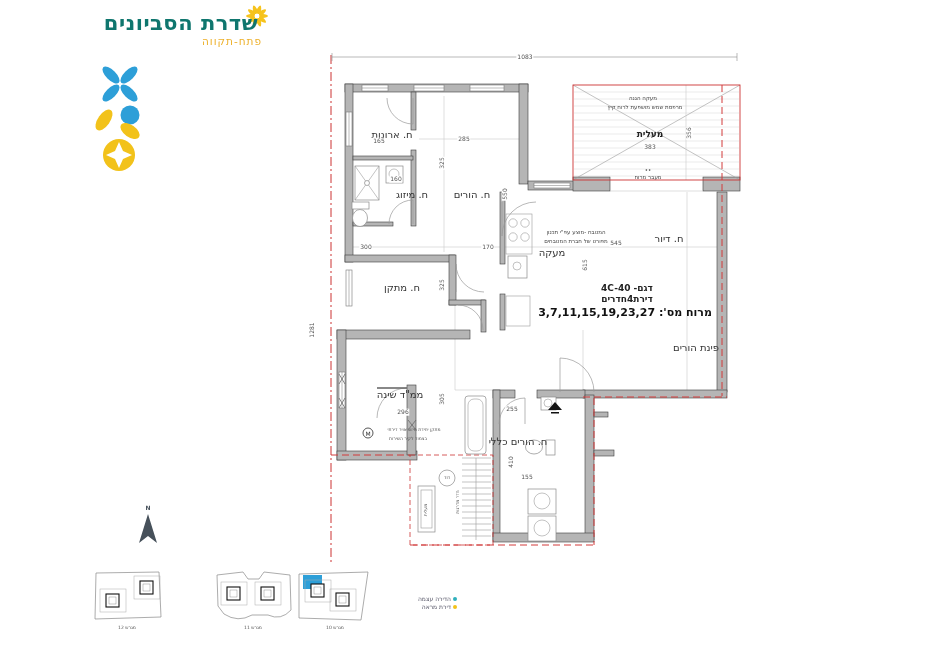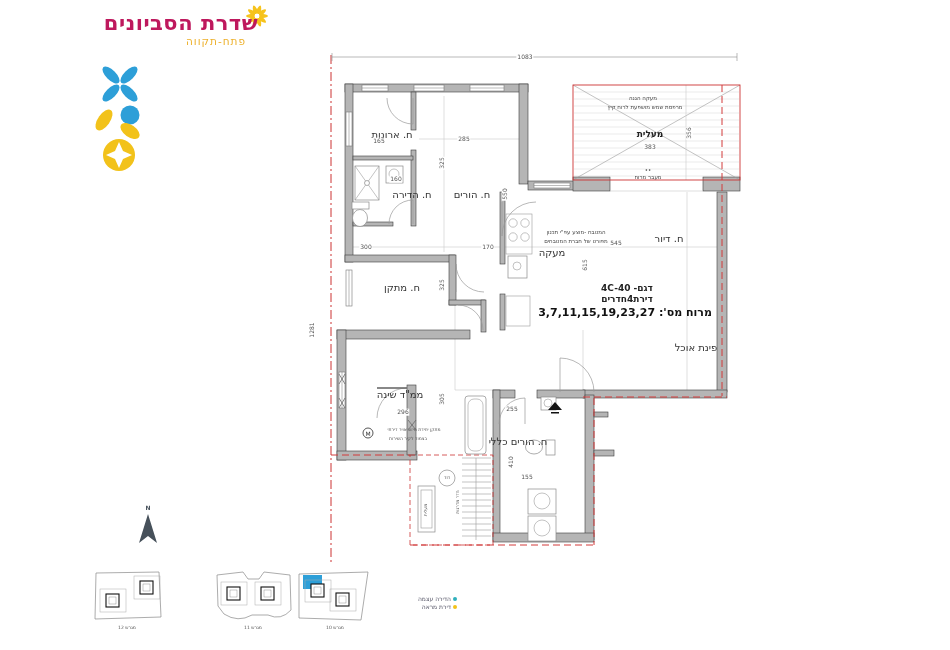--- a/index.html
+++ b/index.html
@@ -10,21 +10,21 @@
   .lbl{position:absolute;white-space:nowrap;transform:translate(-50%,-50%);
        direction:rtl;color:#3c3c3c;font-size:6.5px;line-height:1.1;}
   .rot{transform:translate(-50%,-50%) rotate(-90deg);}
   .dim{font-size:6px;color:#555;background:#fff;padding:0 1px;direction:ltr;}
   .rm{font-size:10px;color:#333;text-align:center;}
   .sm{font-size:5.5px;color:#444;}
   .xs{font-size:4.5px;color:#555;}
   .b{font-weight:bold;}
   .info1{font-size:9px;font-weight:bold;color:#222;}
   .info3{font-size:11px;font-weight:bold;color:#111;}
-  .brand-title{font-size:21px;font-weight:bold;color:#be185d;letter-spacing:.5px;text-align:center;}
+  .brand-title{font-size:21px;font-weight:bold;color:#0f766e;letter-spacing:.5px;text-align:center;}
   .brand-sub{font-size:10.5px;color:#edb02a;letter-spacing:1px;}
   .m-circ{border:1px solid #555;border-radius:50%;width:9px;height:9px;line-height:9px;
           text-align:center;font-size:6px;color:#333;background:#fff;}
   .legend{position:absolute;left:393px;top:595px;width:64px;}
   .lrow{display:flex;justify-content:flex-end;align-items:center;gap:2px;margin-bottom:1px;}
   .ltext{font-size:6px;color:#556;direction:rtl;}
   .dot{width:4px;height:4px;border-radius:50%;display:inline-block;}
   .dot-self{background:#2fb0bc;}
   .dot-mirror{background:#f2c21a;}
   
@@ -237,29 +237,29 @@
       </g>
       <ellipse cx="12" cy="62" rx="12" ry="6" transform="rotate(-55 12 62)" fill="#f2c21a"></ellipse>
       <circle cx="38" cy="57" r="9.5" fill="#2d9fd8"></circle>
       <ellipse cx="38" cy="73" rx="11" ry="6" transform="rotate(35 38 73)" fill="#f2c21a"></ellipse>
       <circle cx="27" cy="97" r="16" fill="#f2c21a"></circle>
       <path d="M27 84L31 93L40 97L31 101L27 110L23 101L14 97L23 93Z" fill="#fff"></path>
     </g>
   </svg>
 
   <span class="lbl brand-title" style="left:181px;top:24px">שדרת הסביונים</span>
-  <span class="lbl brand-sub" style="left:216px;top:42px">פתח-תקווה</span>
+  <span class="lbl brand-sub" style="left:232px;top:42px">פתח-תקווה</span>
 
   <span class="lbl dim" style="left:525px;top:57px">1083</span>
   <span class="lbl dim rot" style="left:312px;top:330px">1281</span>
 
   <span class="lbl rm" style="left:392px;top:134px">ח. ארונות</span>
   <span class="lbl dim" style="left:379px;top:141px">165</span>
 
-  <span class="lbl rm" style="left:412px;top:194px">ח. הדירה</span>
+  <span class="lbl rm" style="left:412px;top:194px">ח. מיזוג</span>
   <span class="lbl dim" style="left:396px;top:179px">160</span>
 
   <span class="lbl rm" style="left:472px;top:194px">ח. הורים</span>
   <span class="lbl dim" style="left:464px;top:139px">285</span>
   <span class="lbl dim rot" style="left:442px;top:163px">325</span>
   <span class="lbl dim rot" style="left:505px;top:194px">550</span>
 
   <span class="lbl rm" style="left:402px;top:287px">ח. מתקן</span>
   <span class="lbl dim" style="left:366px;top:247px">300</span>
   <span class="lbl dim" style="left:488px;top:247px">170</span>
@@ -273,21 +273,21 @@
   <span class="lbl xs" style="left:414px;top:430px">מתקן יחידת מיזוג אויר דירתי</span>
   <span class="lbl xs" style="left:408px;top:439px">בצמוד לקיר השירות</span>
 
   <span class="lbl sm" style="left:576px;top:232px">המטבח -מוצע עפ"י תכנון</span>
   <span class="lbl sm" style="left:576px;top:241px">מפורט של חברת המטבחים</span>
   <span class="lbl rm" style="left:552px;top:252px">מעקה</span>
 
   <span class="lbl rm" style="left:669px;top:238px">ח. דיור</span>
   <span class="lbl dim" style="left:616px;top:243px">545</span>
   <span class="lbl dim rot" style="left:585px;top:265px">615</span>
-  <span class="lbl rm" style="left:696px;top:347px">פינת אוכל</span>
+  <span class="lbl rm" style="left:696px;top:347px">פינת הורים</span>
 
   <span class="lbl info1" style="left:627px;top:289px">דגם- 4C-40</span>
   <span class="lbl info1" style="left:627px;top:300px">דירת4חדרים</span>
   <span class="lbl info3" style="left:625px;top:313px">מרוח מס': 3,7,11,15,19,23,27</span>
 
   <span class="lbl sm" style="left:643px;top:98px">מעקה הגנה</span>
   <span class="lbl sm" style="left:645px;top:107px">מרפסת שמש מושפעת לרוח קיץ</span>
   <span class="lbl info1" style="left:650px;top:135px">מעלית</span>
   <span class="lbl dim" style="left:650px;top:147px">383</span>
   <span class="lbl dim rot" style="left:689px;top:133px">356</span>

